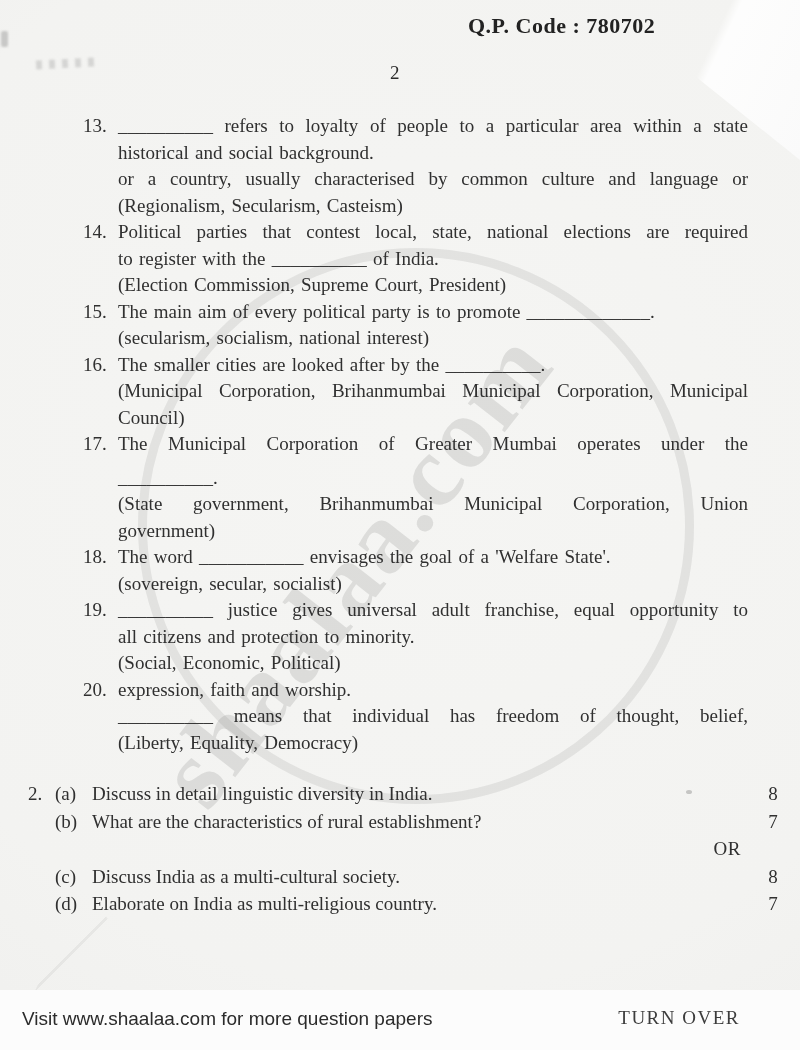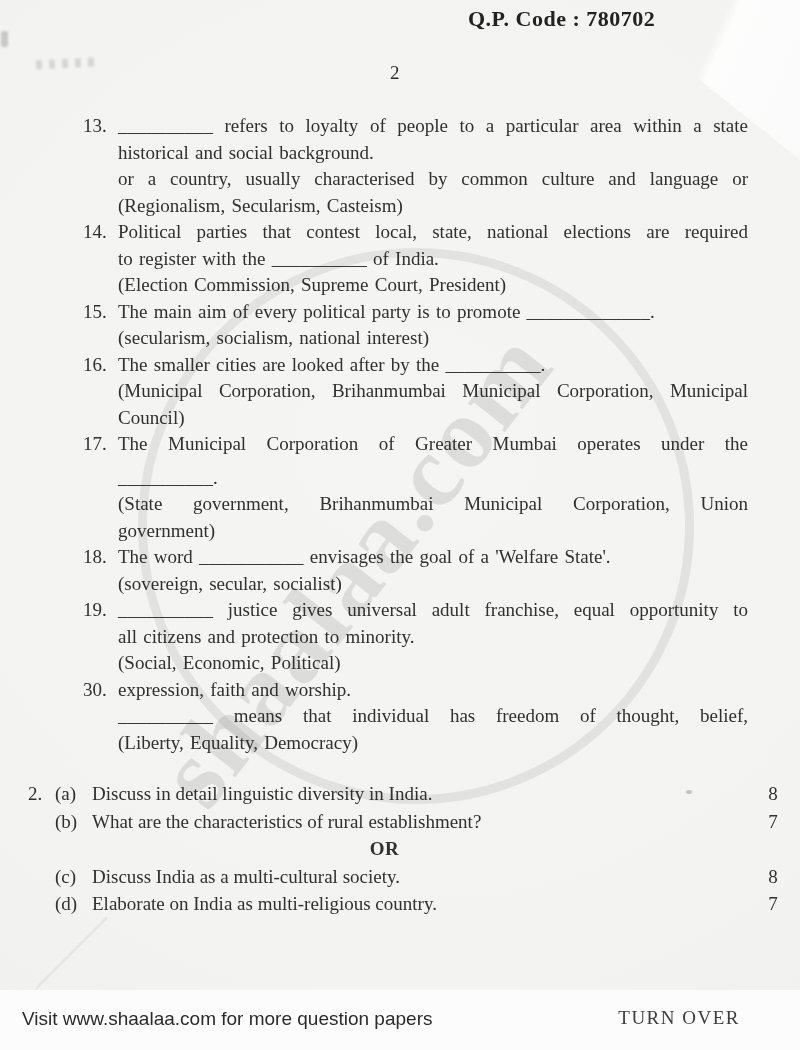--- a/index.html
+++ b/index.html
@@ -40,21 +40,21 @@
     background:repeating-linear-gradient(90deg, rgba(80,80,80,0.18) 0 6px, rgba(0,0,0,0) 6px 13px);
     filter:blur(1px); transform:rotate(-3deg); }
   .a-smudge2 { left:28px; top:915px; width:110px; height:90px;
     background:repeating-linear-gradient(135deg, rgba(90,90,90,0.10) 0 3px, rgba(0,0,0,0) 3px 14px);
     clip-path:polygon(0 100%, 18% 55%, 55% 12%, 70% 0, 78% 14%, 30% 70%, 10% 100%);
     filter:blur(0.6px); opacity:0.8; }
   .a-dot { left:686px; top:790px; width:6px; height:4px; background:rgba(60,60,60,0.25); border-radius:50%; filter:blur(0.5px); }
 
   
   .qp-code {
-    position:absolute; left:468px; top:6px;
+    position:absolute; left:468px; top:13px;
     font-size:22px; font-weight:bold; letter-spacing:0.5px; color:#222;
   }
   .page-num {
     position:absolute; left:390px; top:62px;
     font-size:19px; color:#2c2c2c;
   }
 
   
   .questions { position:absolute; left:83px; top:113px; width:665px; font-size:19px; word-spacing:1.5px; }
   .q { display:flex; }
@@ -64,21 +64,21 @@
   .just { text-align:justify; text-align-last:justify; }
   .gap { margin-top:7px; }
 
   
   .section2 { position:absolute; left:28px; top:780px; width:758px; font-size:19px; }
   .s2row { display:flex; line-height:27.5px; }
   .s2num { width:27px; flex:0 0 27px; }
   .s2label { width:37px; flex:0 0 37px; }
   .s2text { flex:1; }
   .s2marks { width:26px; flex:0 0 26px; text-align:center; }
-  .or-row { line-height:27.5px; text-align:center; padding-right:45px; font-weight:bold; letter-spacing:0.5px; }
+  .or-row { line-height:27.5px; text-align:right; padding-right:45px; font-weight:normal; letter-spacing:0.5px; }
 
   
   .footer {
     position:absolute; left:0; top:990px; width:800px; height:60px;
     background:#fcfcfc;
   }
   .footer-promo {
     position:absolute; left:22px; top:18px;
     font-family:"Liberation Sans", sans-serif; font-size:19px; color:#2b2b2b;
   }
@@ -164,21 +164,21 @@
     <div class="q">
       <div class="qnum">19.</div>
       <div class="qbody">
         <div class="qline just">__________ justice gives universal adult franchise, equal opportunity to</div>
         <div class="qline">all citizens and protection to minority.</div>
         <div class="qline">(Social, Economic, Political)</div>
       </div>
     </div>
 
     <div class="q">
-      <div class="qnum">30.</div>
+      <div class="qnum">20.</div>
       <div class="qbody">
         <div class="qline">expression, faith and worship.</div>
         <div class="qline just">__________ means that individual has freedom of thought, belief,</div>
         <div class="qline">(Liberty, Equality, Democracy)</div>
       </div>
     </div>
 
   </div>
 
   <div class="section2">

